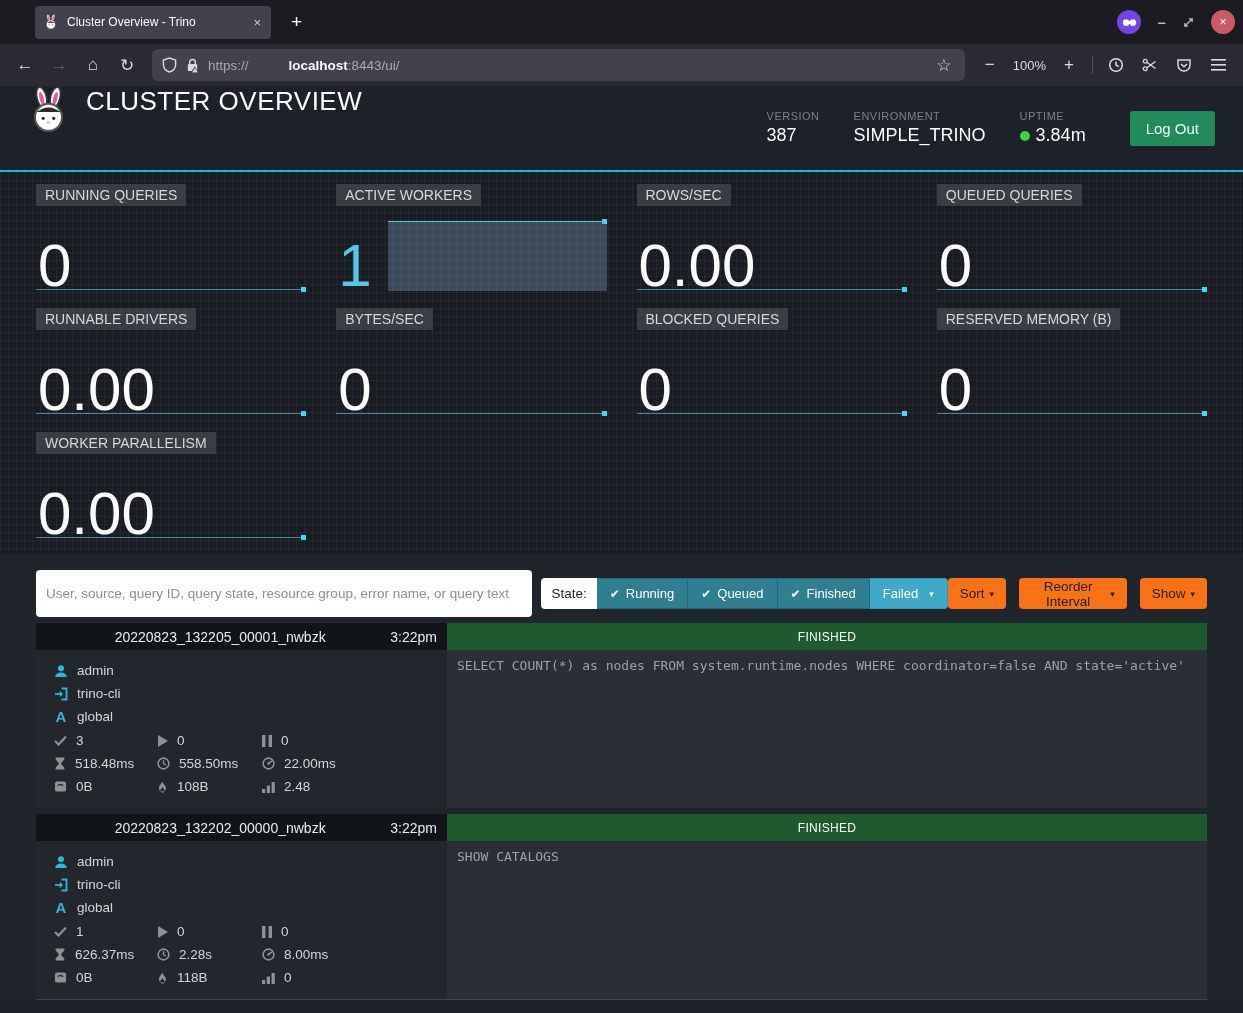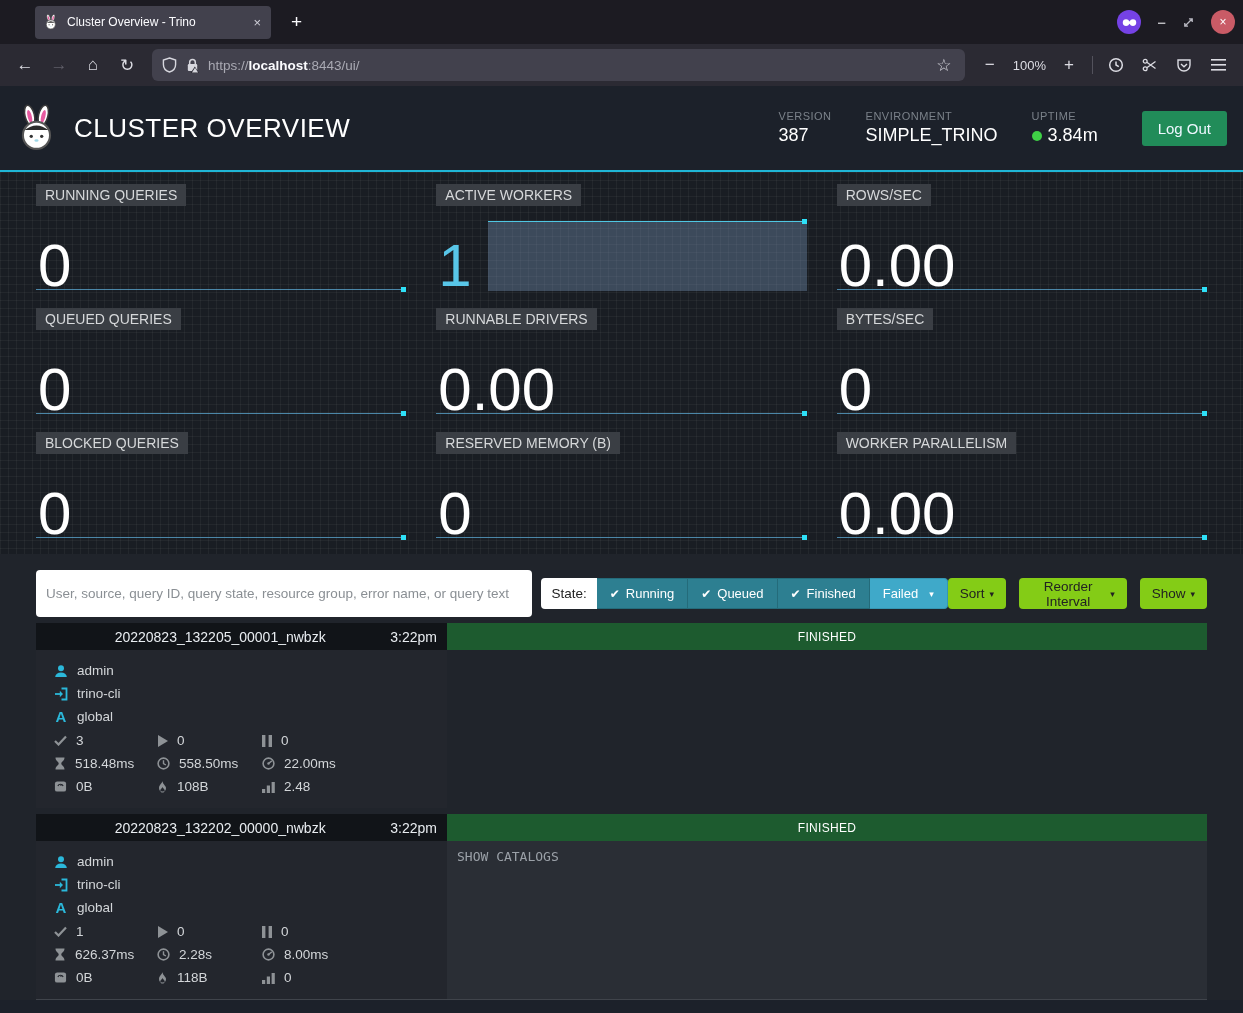--- a/index.html
+++ b/index.html
@@ -21,43 +21,43 @@
   .win-close { width:24px; height:24px; border-radius:50%; background:#c95b66; color:#fff;
                display:flex; align-items:center; justify-content:center; font-size:12px; }
 
   .toolbar { height:42px; background:#2b2a33; display:flex; align-items:center; padding:0 10px; gap:4px; }
   .tb-btn { width:30px; height:30px; display:flex; align-items:center; justify-content:center;
             color:#dcdce3; font-size:17px; border-radius:4px; }
   .tb-btn.disabled { color:#5f5e68; }
   .urlbar { flex:1; height:32px; background:#42414d; border-radius:6px; margin:0 6px;
             display:flex; align-items:center; padding:0 10px; gap:8px; }
   .url-text { flex:1; font-size:13.5px; color:#a9a9b3; white-space:nowrap; overflow:hidden; }
-  .url-text b { color:#fbfbfe; font-weight:bold; }
+  .url-text b { color:#fbfbfe; font-weight:bold;margin-left:40px; }
   .zoom-level { color:#dcdce3; font-size:13px; padding:0 4px; }
   .tb-sep { width:1px; height:18px; background:#53525c; margin:0 4px; }
 
   
-  .app-header { height:86px; padding:0 16px; display:flex; align-items:center;
+  .app-header { height:86px; padding:0 28px; display:flex; 
                 border-bottom:2px solid #1fb6d6; background:#1c212a; }
   .page-title { font-size:26px; font-weight:400; letter-spacing:0.5px; color:#fff; margin-left:16px; }
   .header-right { margin-left:auto; display:flex; align-items:center; gap:34px; }
   .hstat .hlabel { font-size:11px; color:#7b828a; letter-spacing:0.5px; margin-bottom:3px; }
   .hstat .hvalue { font-size:18px; color:#fff; display:flex; align-items:center; gap:6px; }
   .dot { width:10px; height:10px; border-radius:50%; background:#3fd146; display:inline-block; }
   .logout-btn { background:#218c59; color:#eef7ff; border:none; font-size:15px;
                 padding:9px 16px; border-radius:3px; margin-left:10px; }
 
   
   .monitor { padding:12px 36px 10px;
              background-color:#191d23;
              background-image:
                linear-gradient(rgba(255,255,255,0.045) 1px, transparent 1px),
                linear-gradient(90deg, rgba(255,255,255,0.045) 1px, transparent 1px);
              background-size:8px 8px; }
-  .pgrid { display:grid; grid-template-columns:repeat(3,1fr); column-gap:30px; row-gap:12px; }
+  .pgrid { display:grid; grid-template-columns:repeat(4,1fr); column-gap:30px; row-gap:12px; }
   .panel { position:relative; height:112px; }
   .plabel { position:absolute; top:0; left:0; background:#3a3e44; color:#d6d8da;
             font-size:14px; padding:3px 9px; }
   .pvalue { position:absolute; left:2px; bottom:0; font-size:60px; line-height:1; color:#fff; font-weight:400; }
   .panel.highlight .pvalue { color:#58c6e8; }
   .sparkline { position:absolute; left:0; right:0; bottom:6px; height:1px;
                background:rgba(92,170,212,0.75); }
   .spark-dot { position:absolute; right:0; top:-2px; width:5px; height:5px; background:#2ee0f7; }
   .spark-fill { position:absolute; left:52px; right:0; top:37px; bottom:5px;
                 background:rgba(128,160,198,0.34); border-top:1px solid #4fc6e2; }
@@ -71,21 +71,21 @@
                   font-size:13.5px; padding:0 10px; color:#333; font-family:"Liberation Sans",sans-serif; }
   .filter-input::placeholder { color:#8a8f94; }
   .state-group { display:flex; margin-left:9px; height:31px; }
   .state-addon { background:#fff; color:#222; font-size:13.5px; display:flex; align-items:center;
                  padding:0 10px; border-radius:4px 0 0 4px; }
   .sbtn { border:1px solid #246b7a; border-left:none; background:#2d7f91; color:#fff; font-size:13px;
           display:flex; align-items:center; gap:6px; padding:0 13px; }
   .sbtn .chk { font-size:12px; }
   .sbtn.failed { background:#3fa9c9; border-color:#3596b3; border-radius:0 4px 4px 0; }
   .caret { font-size:9px; margin-left:5px; }
-  .wbtn { background:#84cc16; color:#222; border:none; border-radius:4px; font-size:13.5px;
+  .wbtn { background:#f97316; color:#222; border:none; border-radius:4px; font-size:13.5px;
           height:31px; padding:0 12px; display:flex; align-items:center; }
   .right-controls { margin-left:auto; display:flex; gap:13px; }
 
   
   .q-row { margin-bottom:6px; }
   .q-row.last { border-bottom:1px solid #40444b; }
   .q-head { display:flex; height:27px;text-align:center; }
   .q-idbar { width:411px; background:#111418; display:flex; align-items:center; }
   .q-id { font-size:14px; color:#e9edf1; padding-left:14px; flex:1; text-decoration:none; }
   .q-time { font-size:14px; color:#e9edf1; padding-right:10px; }
@@ -446,20 +446,21 @@
                 <svg width="13" height="12" viewBox="0 0 13 12">
                   <rect x="0" y="8" width="3.2" height="4" fill="currentColor"></rect>
                   <rect x="4.8" y="4.5" width="3.2" height="7.5" fill="currentColor"></rect>
                   <rect x="9.6" y="1" width="3.2" height="11" fill="currentColor"></rect>
                 </svg>
               </span>
               <span>2.48</span>
             </div>
         </div>
       </div>
+      <div class="q-sql">SELECT COUNT(*) as nodes FROM system.runtime.nodes WHERE coordinator=false AND state='active'</div>
     </div>
   </div>
 
   <div class="q-row last">
     <div class="q-head">
       <div class="q-idbar">
         <a class="q-id" href="#">20220823_132202_00000_nwbzk</a>
         <span class="q-time">3:22pm</span>
       </div>
       <div class="q-status">FINISHED</div>

